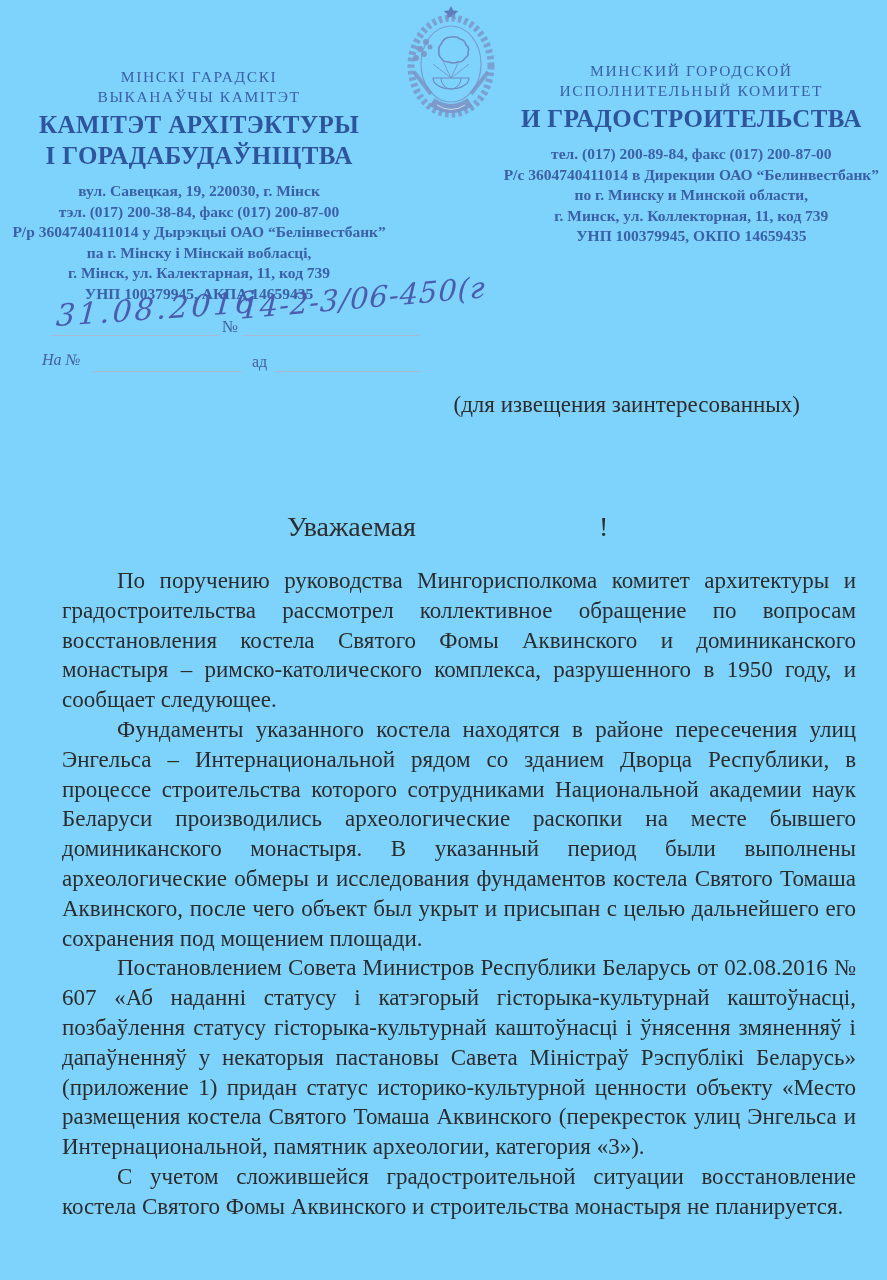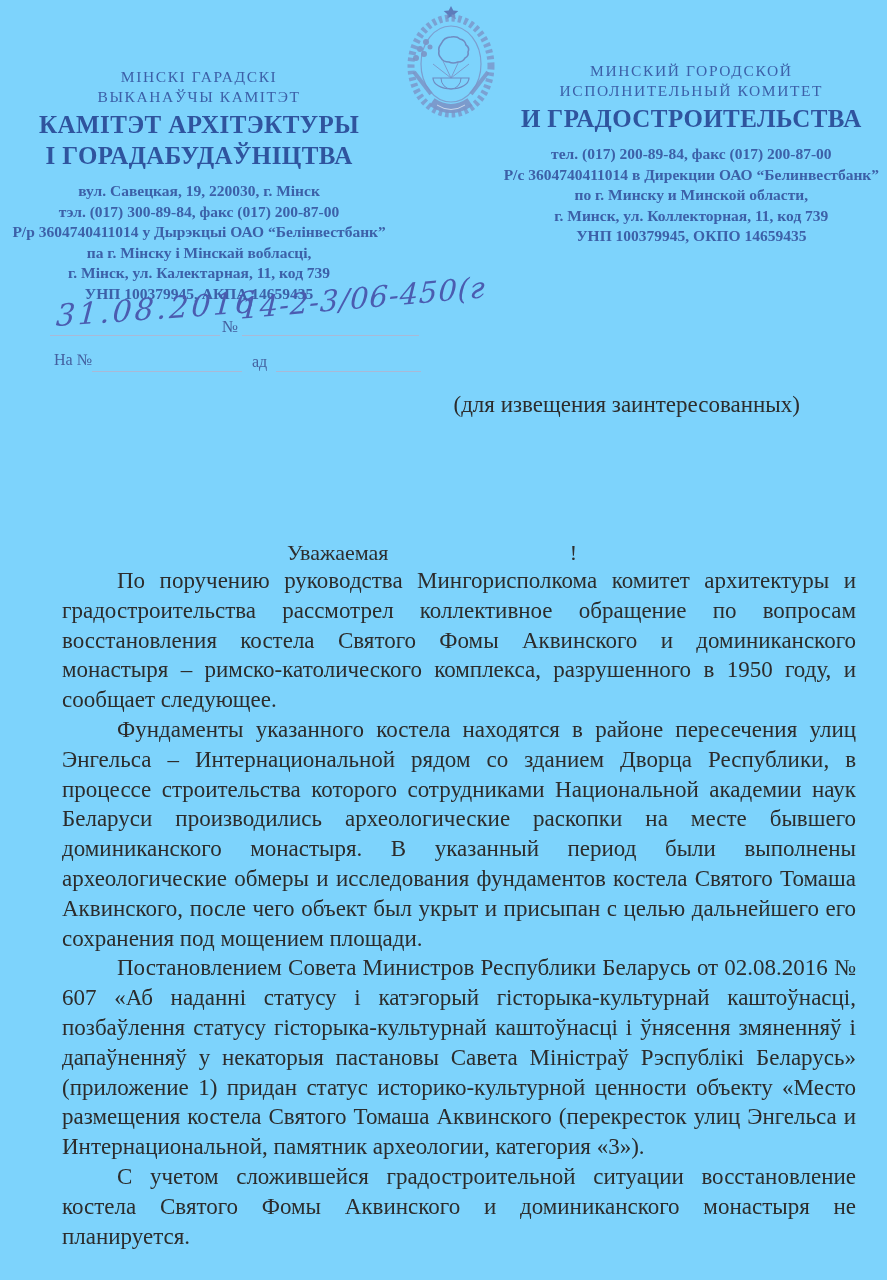--- a/index.html
+++ b/index.html
@@ -27,27 +27,27 @@
   .u-line{position:absolute;height:1px;background:#a9b9d6;}
   .u1{left:8px;top:46px;width:170px;}
   .u2{left:200px;top:46px;width:177px;}
   .u3{left:50px;top:82px;width:150px;}
   .u4{left:234px;top:82px;width:145px;}
   .no-sign{position:absolute;left:180px;top:28px;font-size:17px;color:#44609f;}
   .hw{font-style:italic;color:#4b5cb0;font-family:"DejaVu Serif","Liberation Serif",serif;white-space:nowrap;}
   .hw-date{position:absolute;left:14px;top:2px;font-size:30px;letter-spacing:3px;transform:rotate(-4deg) skewX(-8deg);}
   .hw-number{position:absolute;left:198px;top:-8px;font-size:29px;letter-spacing:1px;transform:rotate(-5deg) skewX(-8deg);}
   .ref-label{position:absolute;font-size:16px;color:#44609f;}
-  .on-no{left:12px;top:62px;}
+  .on-no{left:0;top:62px;font-style:italic;}
   .ad-label{left:210px;top:64px;}
 
   
   .notice{position:absolute;top:392px;right:87px;font-size:23px;color:#2c2c2c;}
   .subject{position:absolute;top:442px;left:60px;font-size:23.5px;line-height:31px;color:#2e2e2e;}
-  .salutation{position:absolute;top:540px;left:0;width:100%;font-size:22px;color:#2e2e2e;}
+  .salutation{position:absolute;top:511px;left:0;width:100%;font-size:28px;color:#2e2e2e;}
   .salutation .sal-text{margin-left:287px;}
   .salutation .sal-punct{margin-left:176px;}
   .body-text{position:absolute;top:566px;left:62px;width:794px;}
   .body-text p{
     margin:0;font-size:23px;line-height:29.8px;color:#2c2c2c;
     text-align:justify;text-indent:55px;
   }
   .emblem-svg{display:inline-block;}
 </style>
 </head>
@@ -59,21 +59,21 @@
 
     <div class="lh-col lh-left">
       <div class="org-line">МІНСКІ ГАРАДСКІ</div>
       <div class="org-line">ВЫКАНАЎЧЫ КАМІТЭТ</div>
       <div class="dept-block">
         <div class="dept-line">КАМІТЭТ АРХІТЭКТУРЫ</div>
         <div class="dept-line">І ГОРАДАБУДАЎНІЦТВА</div>
       </div>
       <div class="addr-block">
         <div class="addr-line">вул. Савецкая, 19, 220030, г. Мінск</div>
-        <div class="addr-line">тэл. (017) 300-89-84, факс (017) 200-87-00</div>
+        <div class="addr-line">тэл. (017) 200-38-84, факс (017) 200-87-00</div>
         <div class="addr-line">Р/р 3604740411014 у Дырэкцыі ОАО “Белінвестбанк”</div>
         <div class="addr-line">па г. Мінску і Мінскай вобласці,</div>
         <div class="addr-line">г. Мінск, ул. Калектарная, 11, код 739</div>
         <div class="addr-line">УНП 100379945, АКПА 14659435</div>
       </div>
     </div>
 
     <div class="lh-center">
       <svg class="emblem-svg" width="104" height="120" viewBox="0 0 104 120" xmlns="http://www.w3.org/2000/svg">
 
@@ -147,16 +147,16 @@
 
   <div class="salutation">
     <span class="sal-text">Уважаемая</span>
     <span class="sal-punct">!</span>
   </div>
 
   <div class="body-text">
     <p>По поручению руководства Мингорисполкома комитет архитектуры и градостроительства рассмотрел коллективное обращение по вопросам восстановления костела Святого Фомы Аквинского и доминиканского монастыря – римско-католического комплекса, разрушенного в 1950 году, и сообщает следующее.</p>
     <p>Фундаменты указанного костела находятся в районе пересечения улиц Энгельса – Интернациональной рядом со зданием Дворца Республики, в процессе строительства которого сотрудниками Национальной академии наук Беларуси производились археологические раскопки на месте бывшего доминиканского монастыря. В указанный период были выполнены археологические обмеры и исследования фундаментов костела Святого Томаша Аквинского, после чего объект был укрыт и присыпан с целью дальнейшего его сохранения под мощением площади.</p>
     <p>Постановлением Совета Министров Республики Беларусь от 02.08.2016 № 607 «Аб наданні статусу і катэгорый гісторыка-культурнай каштоўнасці, позбаўлення статусу гісторыка-культурнай каштоўнасці і ўнясення змяненняў і дапаўненняў у некаторыя пастановы Савета Міністраў Рэспублікі Беларусь» (приложение 1) придан статус историко-культурной ценности объекту «Место размещения костела Святого Томаша Аквинского (перекресток улиц Энгельса и Интернациональной, памятник археологии, категория «3»).</p>
-    <p>С учетом сложившейся градостроительной ситуации восстановление костела Святого Фомы Аквинского и доминиканского монастыря не планируется.</p>
+    <p>С учетом сложившейся градостроительной ситуации восстановление костела Святого Фомы Аквинского и строительства монастыря не планируется.</p>
   </div>
 
 </div>
 
 </body></html>

